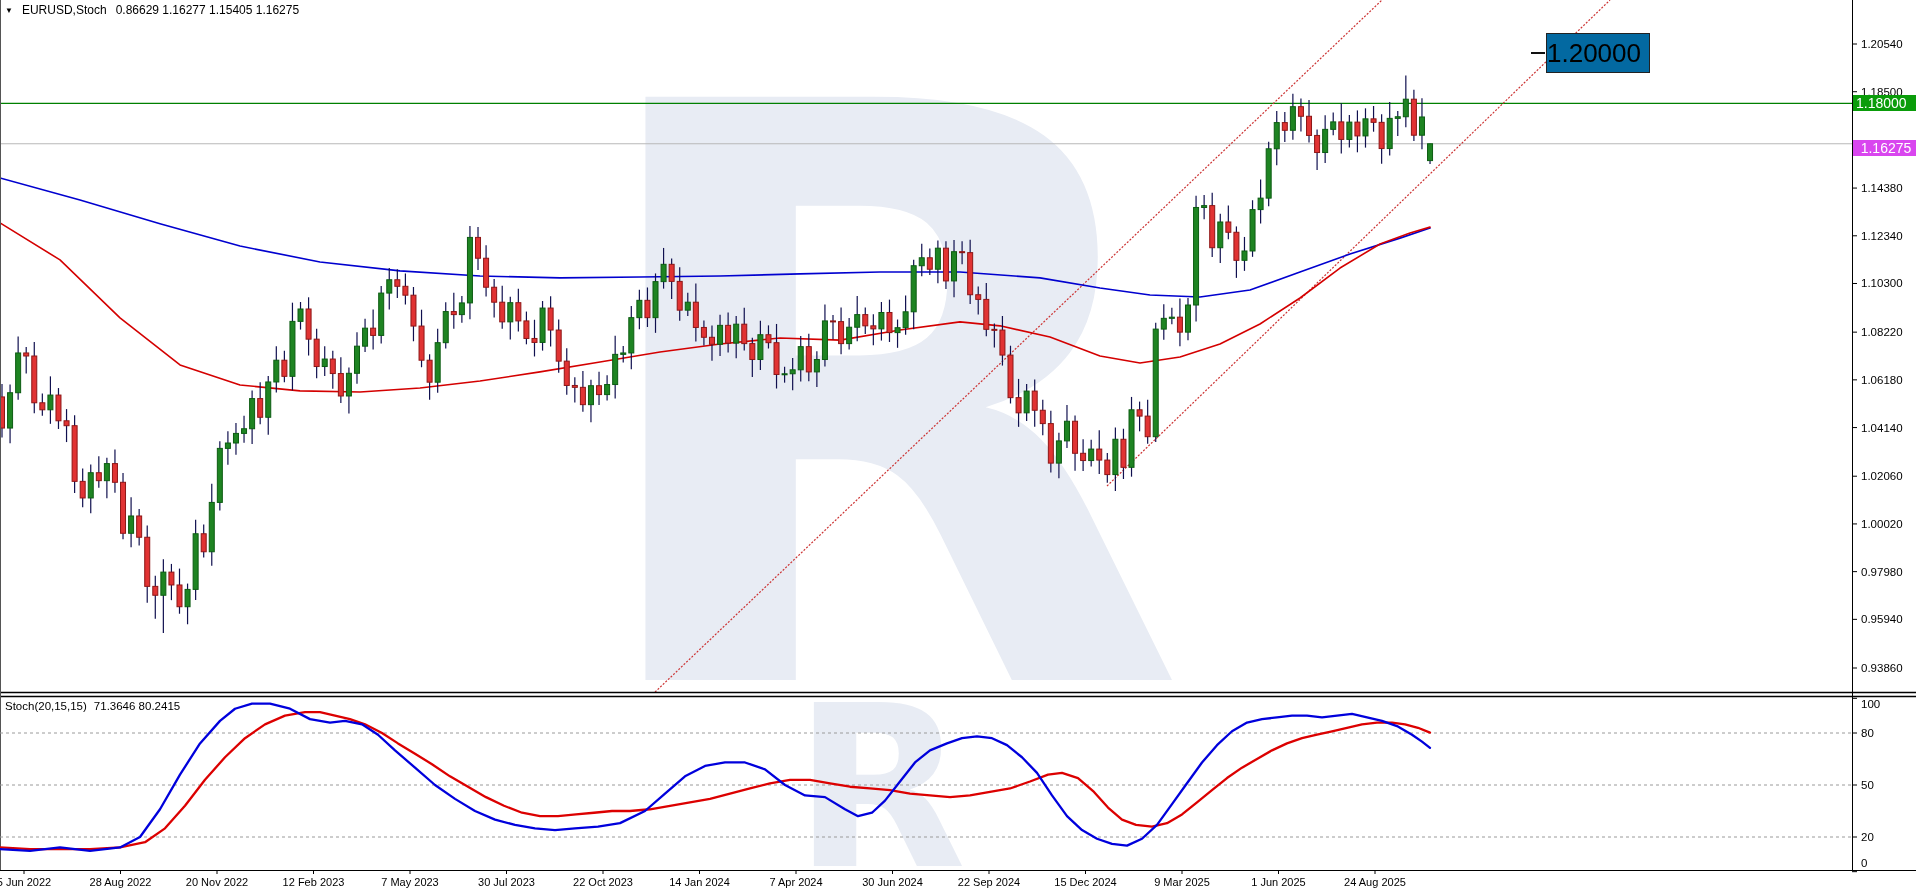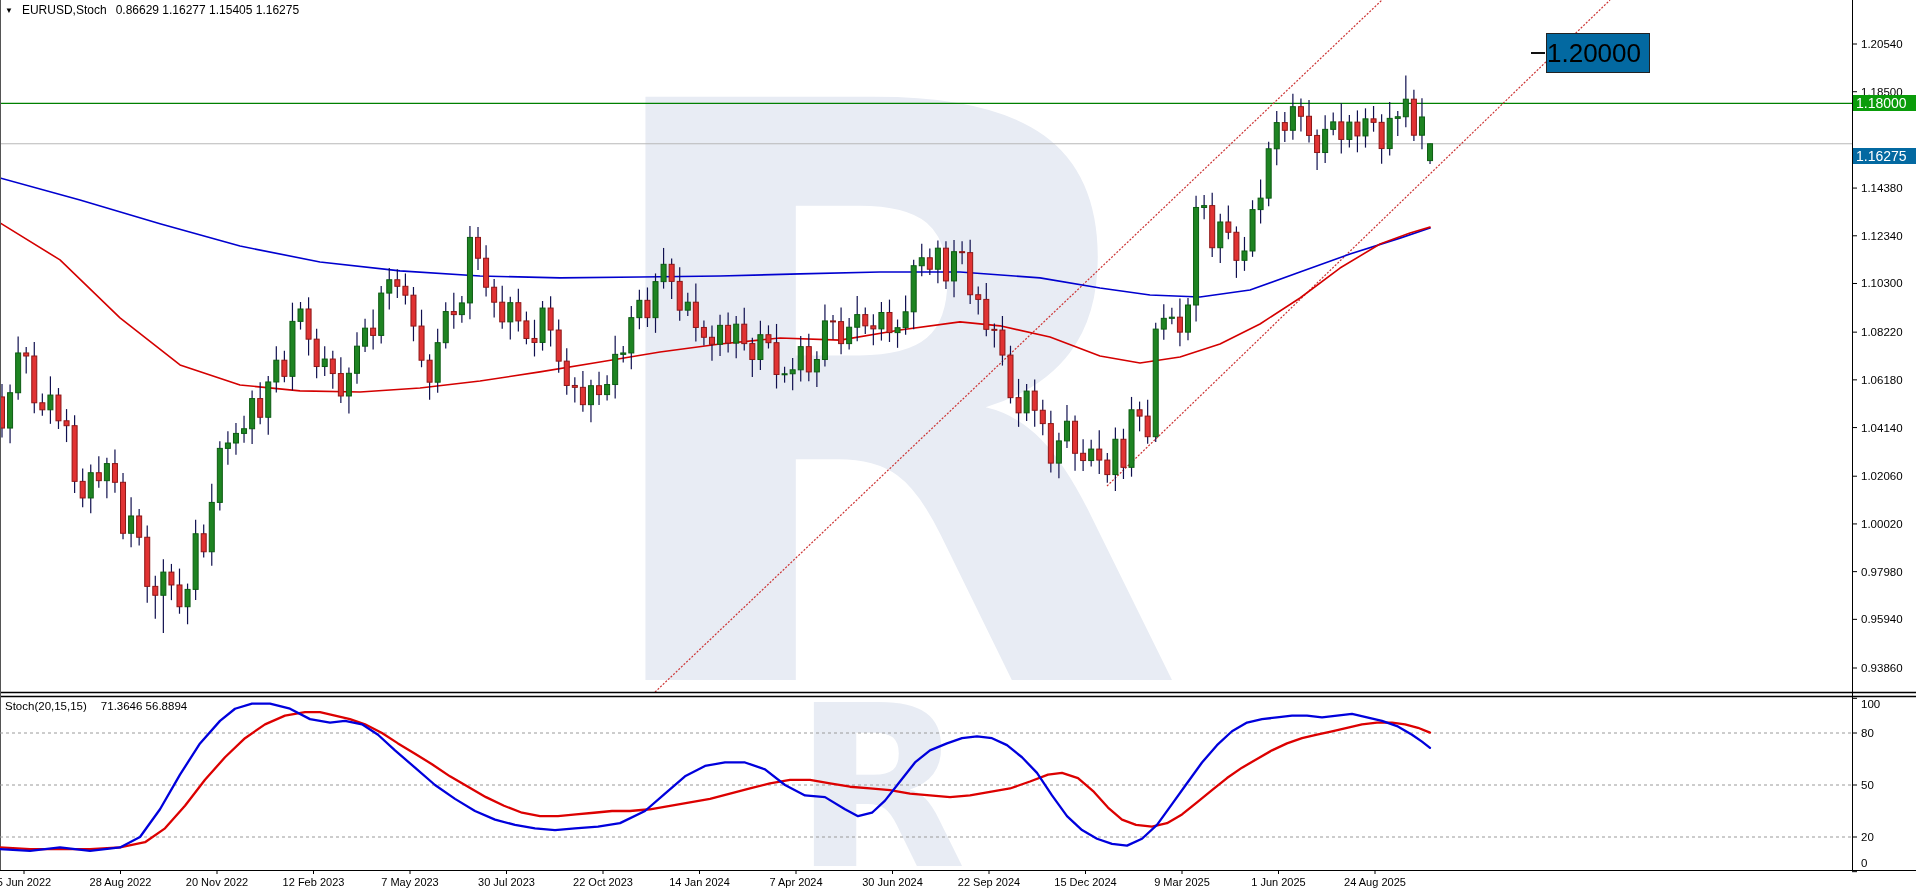--- a/index.html
+++ b/index.html
@@ -1,29 +1,29 @@
 <!DOCTYPE html>
 <html><head>
 <meta charset="utf-8">
 <style>
   html,body{margin:0;padding:0;background:#fff;}
   .root{position:relative;width:1916px;height:896px;background:#ffffff;overflow:hidden;
         font-family:"Liberation Sans",sans-serif;color:#000;}
   svg{position:absolute;left:0;top:0;}
   .title-bar{position:absolute;left:5px;top:3px;font-size:12px;display:flex;gap:9px;align-items:center;z-index:5;}
   .title-bar .tri{font-size:8px;position:relative;top:0px;}
-  .indicator-label{position:absolute;left:5px;top:700px;font-size:11.5px;z-index:5;display:flex;gap:14px;}
+  .indicator-label{position:absolute;left:5px;top:700px;font-size:11.5px;z-index:5;display:flex;gap:7px;}
   .annotation-box{position:absolute;left:1546px;top:33px;width:102px;height:38px;background:#0369a1;
        border:1px solid #222;font-size:26px;line-height:38px;text-align:left;z-index:6;
        font-family:"Liberation Sans",sans-serif;}
   .annotation-dash{position:absolute;left:1531px;top:52px;width:14px;height:2px;background:#111;z-index:6;}
   .price-tag{position:absolute;left:1853px;width:63px;height:16px;font-size:14px;line-height:16px;
        padding-left:3px;box-sizing:border-box;color:#fff;z-index:6;}
   .tag-green{top:95px;background:#0a9c0a;}
-  .tag-black{top:148px;background:#0369a1;}
+  .tag-black{top:140px;background:#d946ef;text-align:center;}
 </style>
 </head>
 <body>
 
 <div class="root">
   <svg id="chart" width="1916" height="896">
       <text x="880" y="680" font-size="800" font-weight="bold" fill="#e8ecf4" text-anchor="middle" font-family="&quot;DejaVu Sans&quot;,sans-serif">R</text>
       <text x="880" y="866" font-size="225" font-weight="bold" fill="#e8ecf4" text-anchor="middle" font-family="&quot;DejaVu Sans&quot;,sans-serif">R</text>
       <line x1="0" y1="103.40629685157441" x2="1852" y2="103.40629685157441" stroke="#008000" stroke-width="1.4"></line>
       <line x1="0" y1="143.75112443778127" x2="1852" y2="143.75112443778127" stroke="#b9b9b9" stroke-width="1.1"></line>
@@ -474,21 +474,21 @@
     </svg>
 
   <div class="title-bar">
     <span class="tri">▼</span>
     <span>EURUSD,Stoch</span>
     <span>0.86629 1.16277 1.15405 1.16275</span>
   </div>
 
   <div class="indicator-label">
     <span>Stoch(20,15,15)</span>
-    <span>71.3646 56.8894</span>
+    <span>71.3646 80.2415</span>
   </div>
 
   <div class="annotation-dash"></div>
   <div class="annotation-box">1.20000</div>
 
   <div class="price-tag tag-green">1.18000</div>
   <div class="price-tag tag-black">1.16275</div>
 </div>
 
 </body></html>

